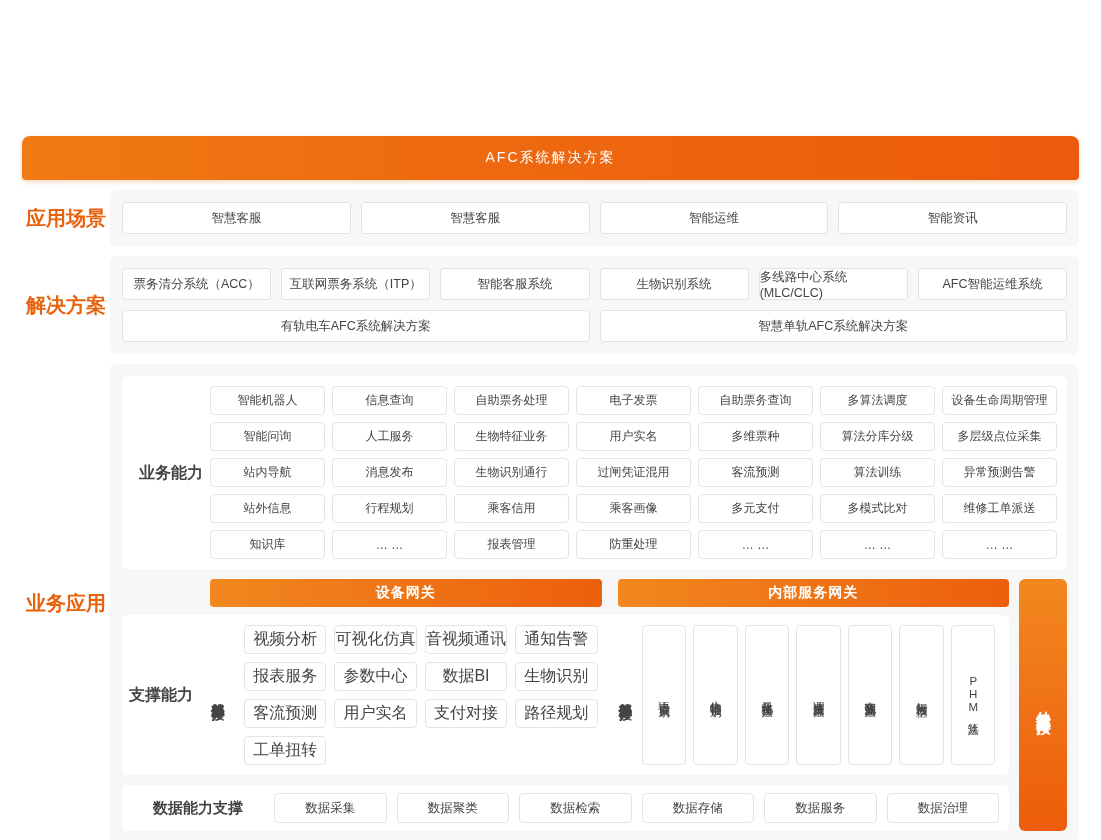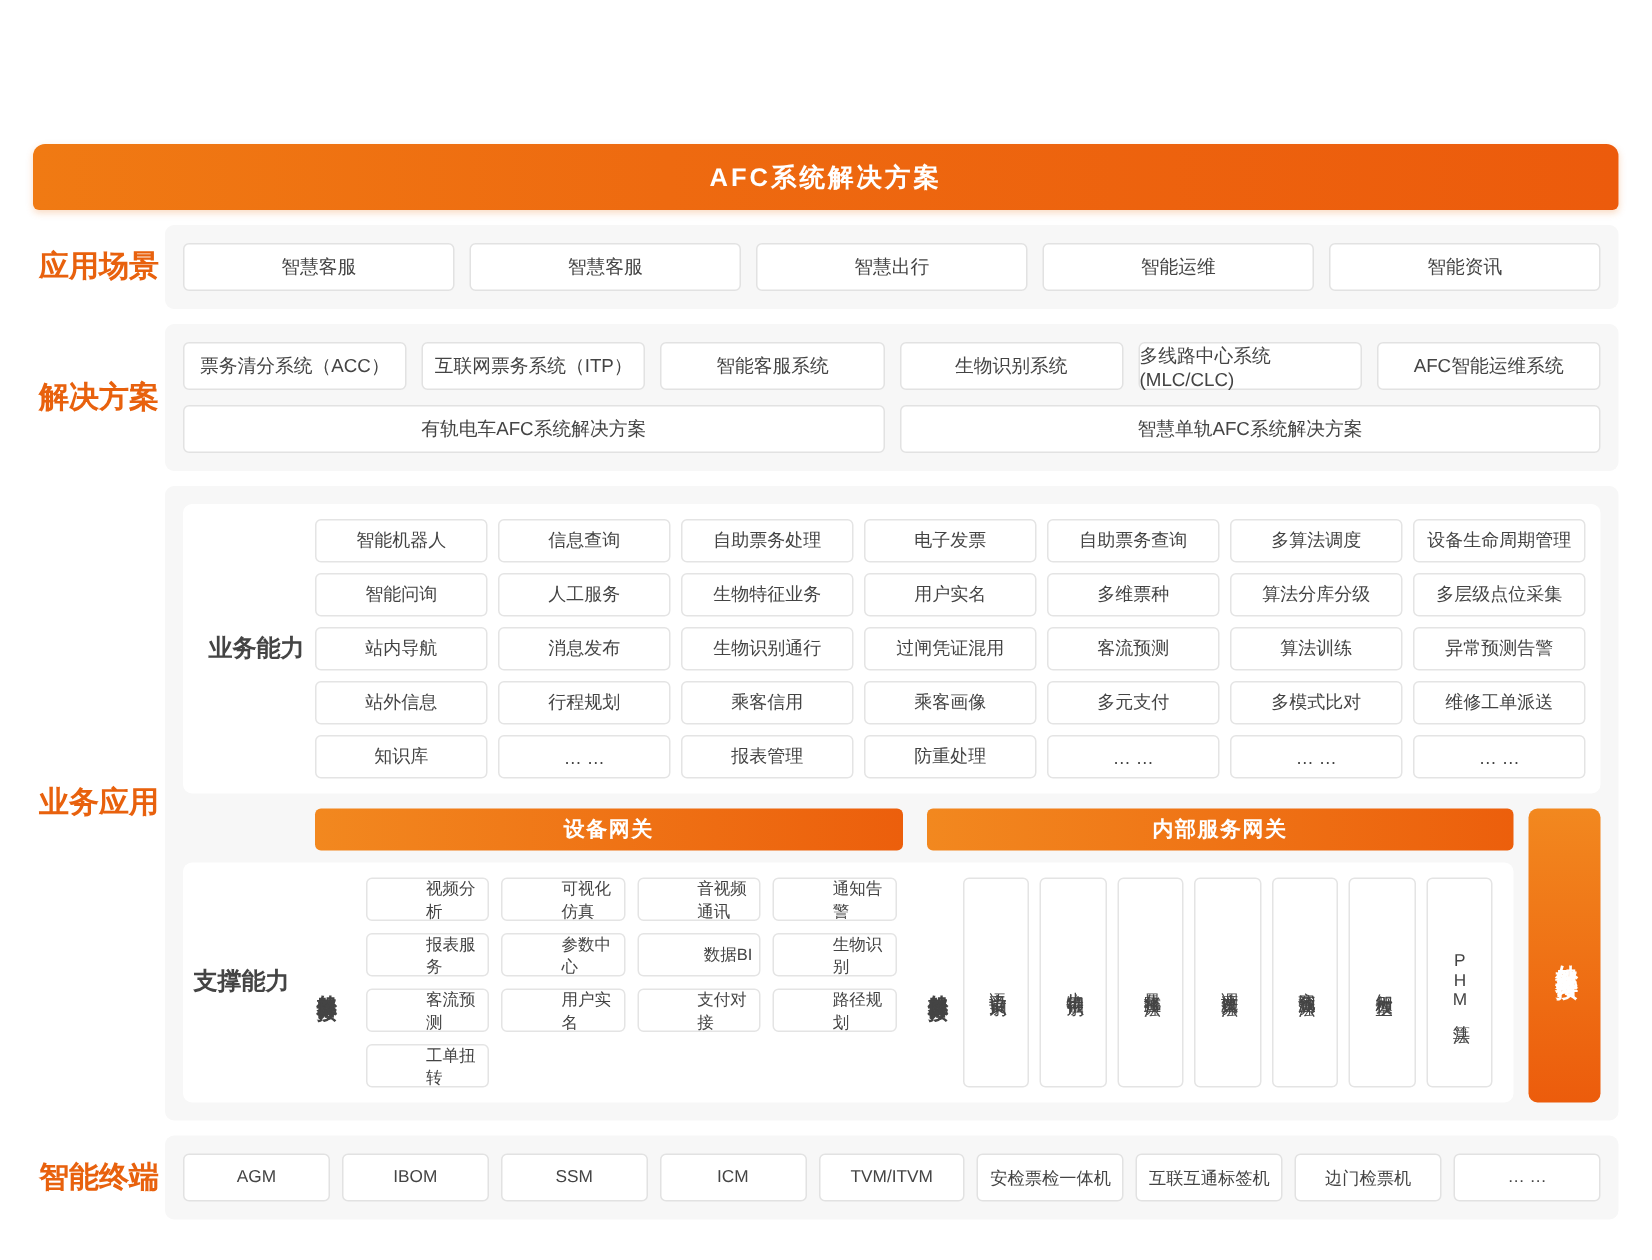--- a/index.html
+++ b/index.html
@@ -28,24 +28,25 @@
 
   
   .title-bar {
     height: 44px;
     border-radius: 8px 8px 4px 4px;
     background: linear-gradient(90deg, #f07a13 0%, #ee6a10 40%, #ec5b0c 100%);
     display: flex;
     align-items: center;
     justify-content: center;
     color: #fff;
-    font-size: 17px;
-    font-weight: bold;
+    font-size: 14px;
+    font-weight: normal;
     letter-spacing: 2px;
     box-shadow: 0 2px 5px rgba(230,110,20,0.25);
+    margin-top: 40px;
   }
 
   
   .row {
     display: flex;
     align-items: stretch;
     margin-top: 10px;
   }
   .row-label {
     width: 88px;
@@ -192,24 +193,23 @@
     align-content: start;
     padding: 0 10px;
   }
   .svc-cell {
     border: 1px solid #e4e4e4;
     border-radius: 4px;
     height: 27px;
     display: flex;
     align-items: center;
     justify-content: center;
-    font-size: 11px;
-    color: #444;
-    background: #fff;
-    padding-left: 39px;
+    font-size: 16px;
+    color: #444;
+    background: #fff;
   }
   .svc-empty { border: none; }
   .algo-grid {
     display: grid;
     grid-template-columns: repeat(7, 1fr);
     gap: 7px;
     padding-right: 4px;
     flex: 1;
   }
   .algo-cell {
@@ -306,21 +306,20 @@
     <div class="row">
       <div class="row-label">
         <span>应用</span>
           <br>
         <span>场景</span>
       </div>
       <div class="row-body">
         <div class="chips">
           <div class="chip">智慧客服</div>
           <div class="chip">智慧客服</div>
-          <div class="chip">智慧出行</div>
           <div class="chip">智能运维</div>
           <div class="chip">智能资讯</div>
         </div>
       </div>
     </div>
 
     <div class="row">
       <div class="row-label">
         <span>解决</span>
           <br>
@@ -437,20 +436,31 @@
                 <div class="algo-cell">语音语义识别</div>
                 <div class="algo-cell">生物特征识别</div>
                 <div class="algo-cell">最化路径算法</div>
                 <div class="algo-cell">调度决策算法</div>
                 <div class="algo-cell">客流预测算法</div>
                 <div class="algo-cell">知行大模型</div>
                 <div class="algo-cell">PHM算法</div>
               </div>
             </div>
 
+            <div class="data-row">
+              <div class="data-title">数据能力支撑</div>
+              <div class="data-cells">
+                <div class="data-cell">数据采集</div>
+                <div class="data-cell">数据聚类</div>
+                <div class="data-cell">数据检索</div>
+                <div class="data-cell">数据存储</div>
+                <div class="data-cell">数据服务</div>
+                <div class="data-cell">数据治理</div>
+              </div>
+            </div>
           </div>
 
           <div class="ext-right">外部服务接口</div>
         </div>
       </div>
     </div>
 
     <div class="row">
       <div class="row-label">
         <span>智能</span>

